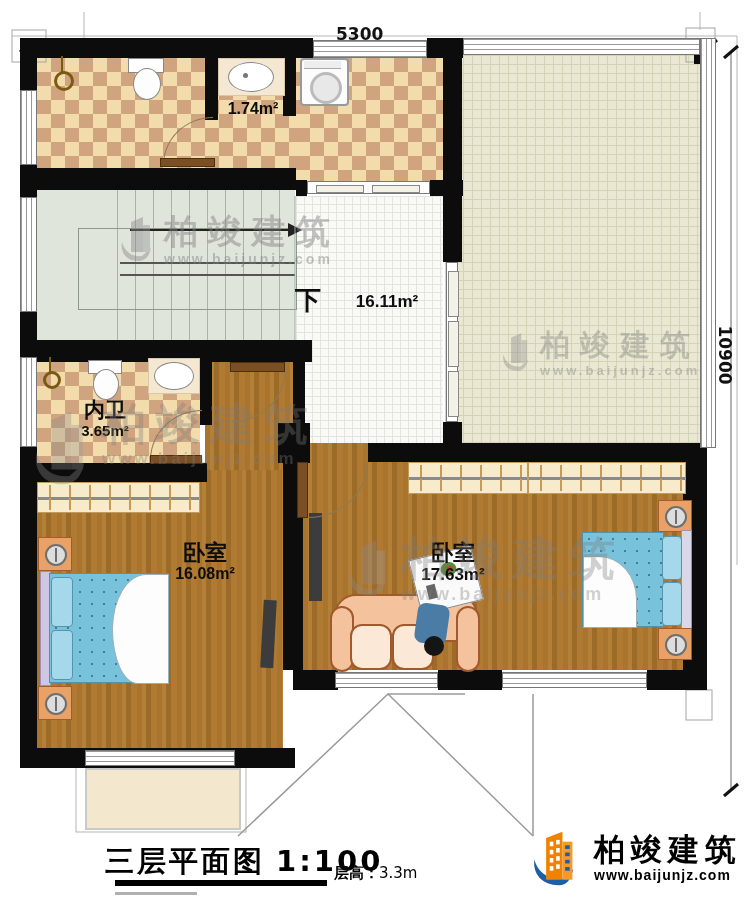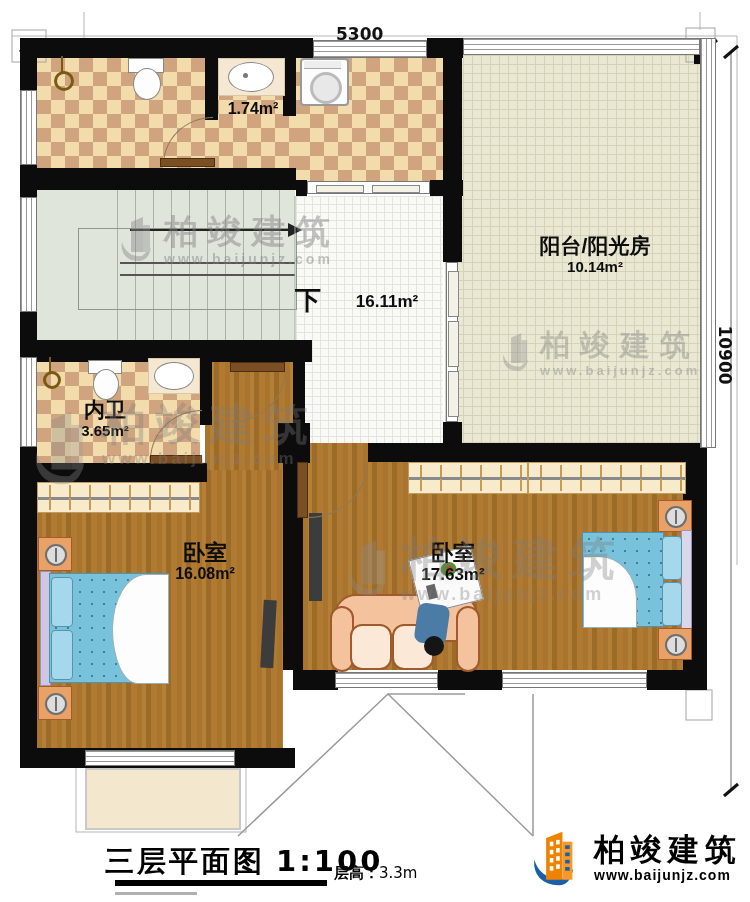--- a/index.html
+++ b/index.html
@@ -202,24 +202,20 @@
   <div class="abs" style="left:424px;top:636px;width:20px;height:20px;background:#151515;border-radius:50%;z-index:23;"></div>
   <div class="abs" style="left:414px;top:552px;width:62px;height:54px;background:#fafafa;border:1px solid #8a8a8a;transform:rotate(-14deg);z-index:20;">
     <div class="abs" style="left:28px;top:10px;width:16px;height:14px;background:#5a8a3a;border-radius:50%;"></div>
     <div class="abs" style="left:34px;top:14px;width:6px;height:6px;background:#c04040;border-radius:50%;"></div>
     <div class="abs" style="left:10px;top:28px;width:9px;height:14px;background:#666;"></div>
   </div>
 
   <div class="roomtag" style="left:215px;top:100px;width:76px;">
     <span class="ar" style="font-size:16px;">1.74m²</span>
   </div>
-  <div class="roomtag" style="left:510px;top:234px;width:170px;">
-    <span class="nm" style="font-size:21px;">阳台/阳光房</span>
-      <span class="ar">10.14m²</span>
-  </div>
   <div class="roomtag" style="left:290px;top:286px;width:36px;">
     <span class="nm" style="font-size:26px;">下</span>
   </div>
   <div class="roomtag" style="left:342px;top:292px;width:90px;">
     <span class="ar" style="font-size:17px;">16.11m²</span>
   </div>
   <div class="roomtag" style="left:62px;top:398px;width:86px;text-align:center;">
     <span class="nm" style="font-size:21px;">内卫</span>
       <span class="ar">3.65m²</span>
   </div>

